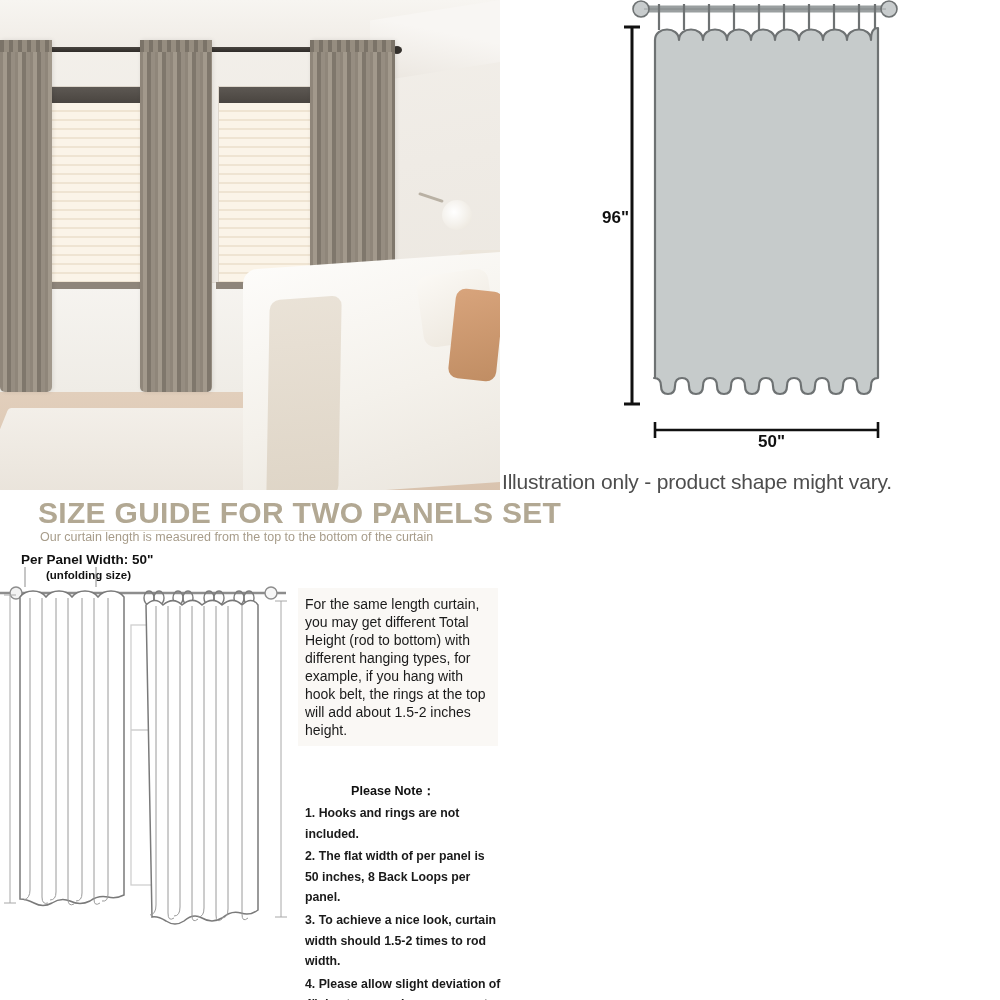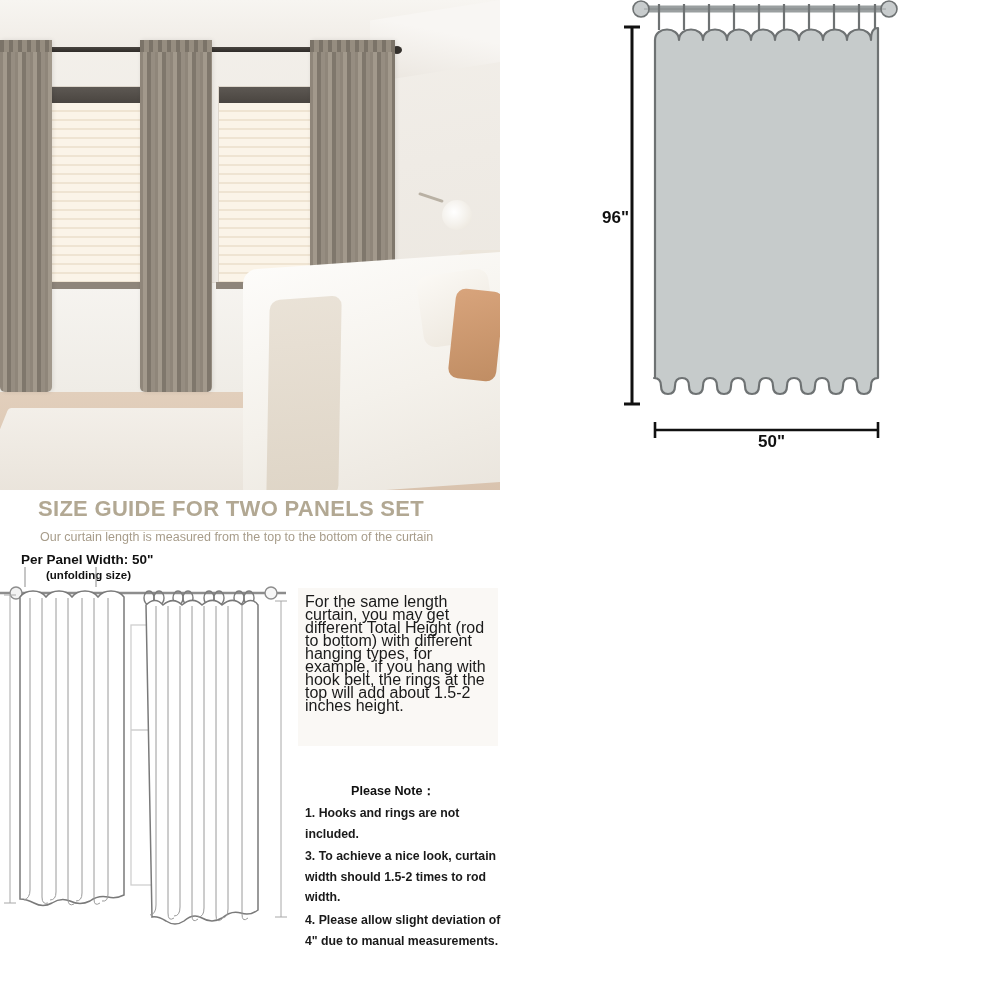--- a/index.html
+++ b/index.html
@@ -140,21 +140,21 @@
   }
   .dim-w-label {
     position:absolute; left:258px; top:432px;
     font-size:17px; font-weight:bold; color:#111;
   }
 
   
   .guide { position:absolute; left:0; top:490px; width:500px; height:510px; background:#fff; }
   .guide-title {
     position:absolute; left:38px; top:6px;
-    font-size:22px; font-weight:bold; color:#b2a893;
+    font-size:30px; font-weight:bold; color:#b2a893;
     letter-spacing:.3px; white-space:nowrap;
   }
   .guide-rule {
     position:absolute; left:70px; top:40px; width:360px; height:1px;
     background:#e3ded3;
   }
   .guide-sub {
     position:absolute; left:40px; top:40px; width:440px;
     font-size:12.5px; color:#a79c8a; text-align:left; white-space:nowrap;
   }
@@ -167,21 +167,21 @@
     font-size:11.5px; font-weight:bold; color:#111; white-space:nowrap;text-align:right;
   }
 
   
   .note-box {
     position:absolute; left:298px; top:588px; width:200px; height:158px;
     background:#faf8f5;
   }
   .note-box p {
     position:absolute; left:7px; top:7px; width:188px;
-    font-size:16px; line-height:13px; color:#1a1a1a;
+    font-size:14px; line-height:18px; color:#1a1a1a;
   }
   .pn-title {
     position:absolute; left:305px; top:783px;
     font-size:12.6px; font-weight:bold; color:#111;margin-left:46px;
   }
   .pn-list {
     position:absolute; left:305px; top:803px; width:196px;
     font-size:12.3px; line-height:20.6px; color:#1a1a1a;font-weight:bold;
   }
   .pn-list li { list-style:none; margin-bottom:2px; }
@@ -282,20 +282,21 @@
       </g>
 
       <g stroke="#111" stroke-width="2.6">
         <line x1="155" y1="430" x2="378" y2="430"></line>
         <line x1="155" y1="422" x2="155" y2="438"></line>
         <line x1="378" y1="422" x2="378" y2="438"></line>
       </g>
     </svg>
     <div class="dim-h-label">96"</div>
     <div class="dim-w-label">50"</div>
+    <div class="illus-cap">Illustration only - product shape might vary.</div>
   </div>
 
   <div class="guide">
     <div class="guide-rule"></div>
     <div class="guide-title">SIZE GUIDE FOR TWO PANELS SET</div>
     <div class="guide-sub">Our curtain length is measured from the top to the bottom of the curtain</div>
     <div class="pw-label">Per Panel Width: 50"</div>
     <div class="pw-sub">(unfolding size)</div>
 
     <svg width="300" height="430" viewBox="0 0 300 430" style="position:absolute;left:0;top:75px;">
@@ -385,17 +386,18 @@
 
   </div>
 
   <div class="note-box">
     <p>For the same length curtain, you may get different Total Height (rod to bottom) with different hanging types, for example, if you hang with hook belt, the rings at the top will add about 1.5-2 inches height.</p>
   </div>
 
   <div class="pn-title">Please Note：</div>
   <ul class="pn-list">
     <li>1. Hooks and rings are not included.</li>
+    <li>2. The flat width of per panel is 50 inches, 8 Back Loops per panel.</li>
     <li>3. To achieve a nice look, curtain width should 1.5-2 times to rod width.</li>
     <li>4. Please allow slight deviation of 4" due to manual measurements.</li>
   </ul>
 
 </div>
 
 </body></html>

